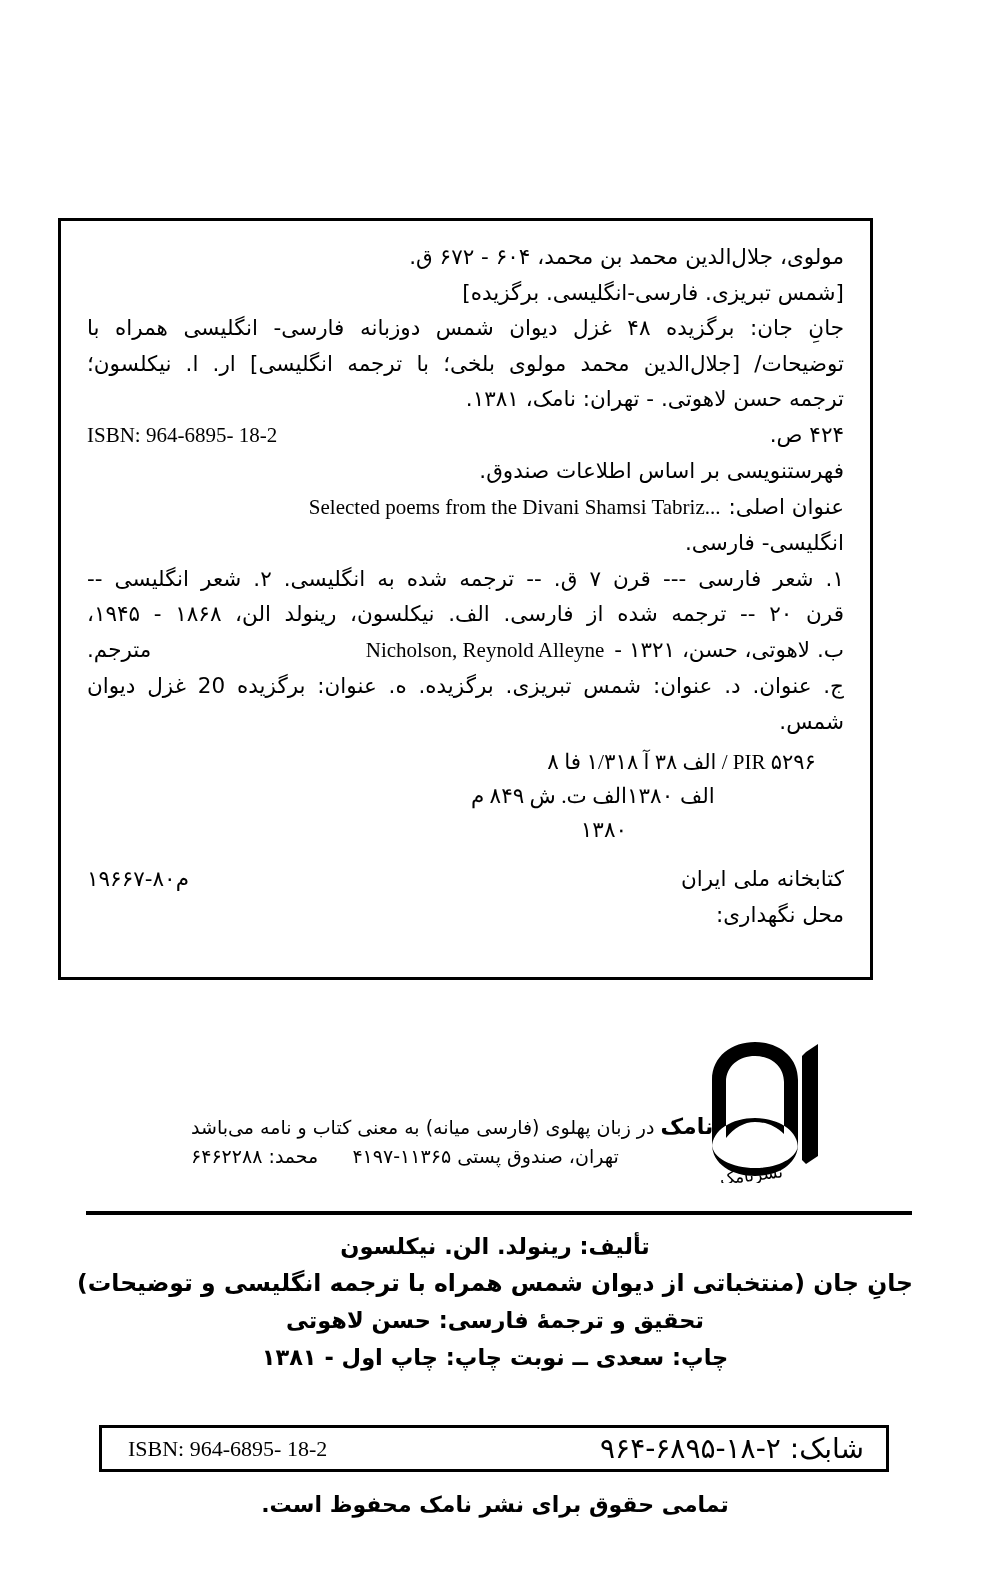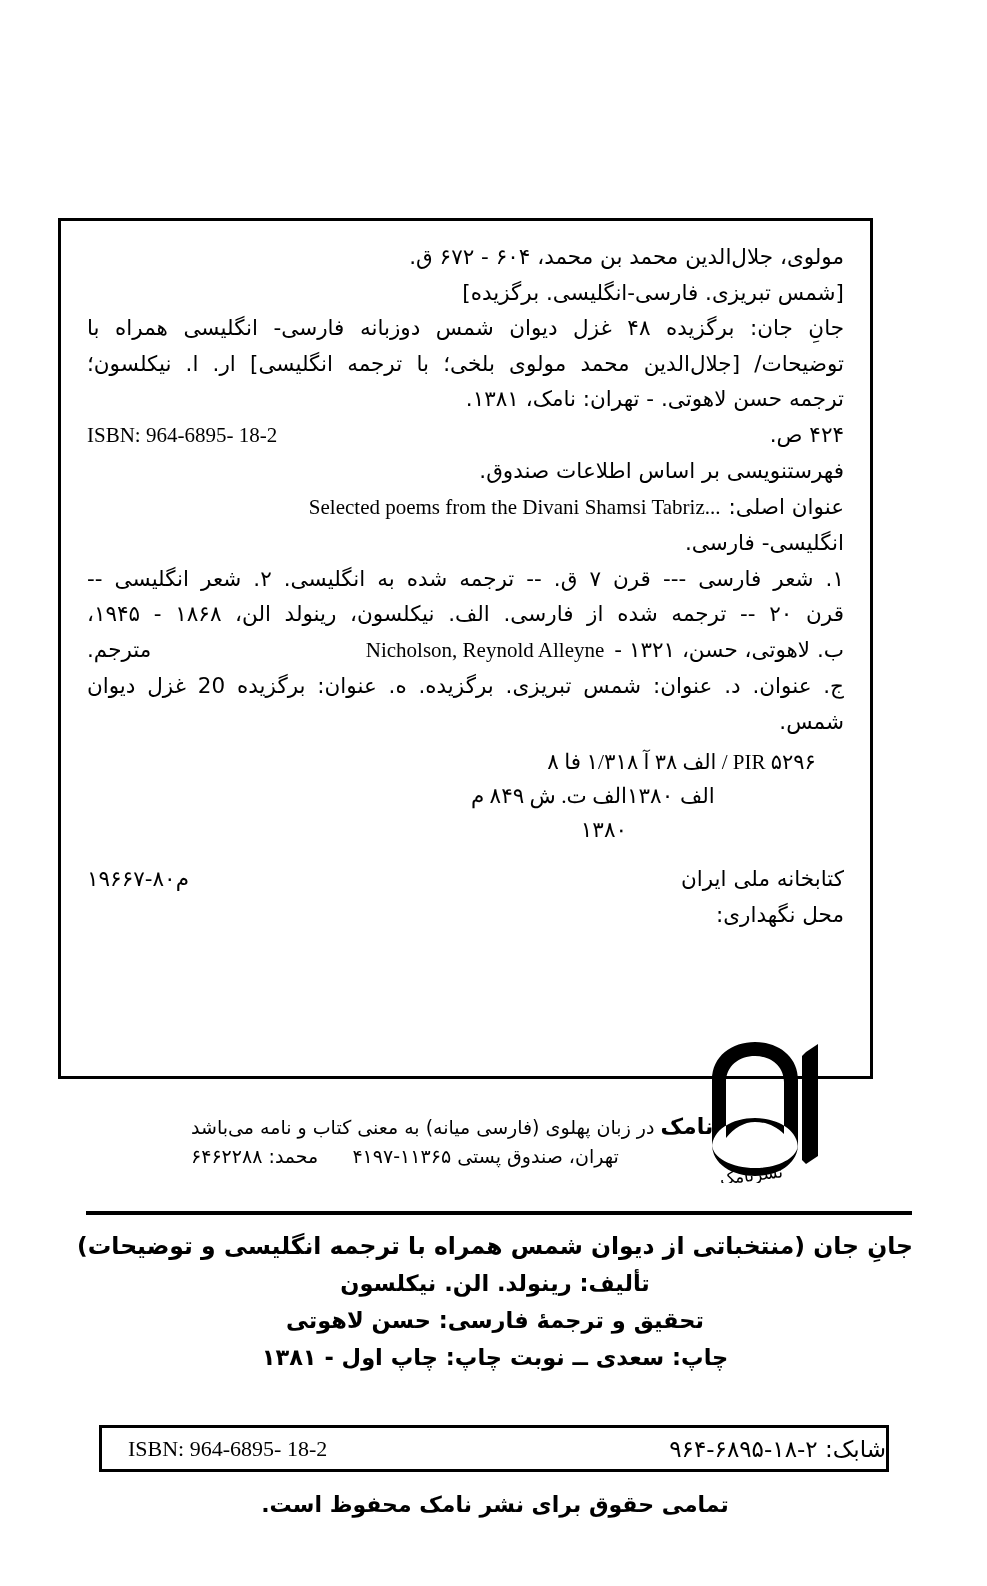--- a/index.html
+++ b/index.html
@@ -21,21 +21,21 @@
     inset: 0;
     background: #ffffff;
   }
 
   
   .cip-box {
     position: absolute;
     left: 58px;
     top: 218px;
     width: 815px;
-    height: 861px;
+    height: 762px;
     border: 3px solid #000;
     box-sizing: border-box;
     background: #fff;
   }
   .cip-inner {
     position: absolute;
     inset: 0;
     padding: 18px 26px 10px 26px;
     box-sizing: border-box;
   }
@@ -152,21 +152,22 @@
     width: 790px;
     height: 47px;
     border: 3px solid #000;
     box-sizing: border-box;
     display: flex;
     direction: rtl;
     align-items: center;
   }
   .isbn-fa {
     flex: 0 0 auto;
-    font-size: 23px;
+    padding-right: 22px;
+    font-size: 28px;
     direction: rtl;
     white-space: nowrap;
   }
   .isbn-sp { flex: 1 1 auto; }
   .isbn-en {
     flex: 0 0 auto;
     padding-left: 26px;
     font-family: "Liberation Serif", "DejaVu Serif", serif;
     font-size: 22px;
     direction: ltr;
@@ -290,22 +291,22 @@
         <span class="gap"></span>
         <span>محمد:</span>
         <span>۶۴۶۲۲۸۸</span>
       </span>
     </div>
   </div>
 
   <div class="divider"></div>
 
   <div class="colophon">
+    <div class="colo-line">تألیف: رینولد. الن. نیکلسون</div>
     <div class="colo-line title">جانِ جان (منتخباتی از دیوان شمس همراه با ترجمه انگلیسی و توضیحات)</div>
-    <div class="colo-line">تألیف: رینولد. الن. نیکلسون</div>
     <div class="colo-line">تحقیق و ترجمهٔ فارسی: حسن لاهوتی</div>
     <div class="colo-line">چاپ: سعدی ــ نوبت چاپ: چاپ اول - ۱۳۸۱</div>
   </div>
 
   <div class="isbn-box">
     <div class="isbn-fa">شابک: ۲-۱۸-۶۸۹۵-۹۶۴</div>
     <div class="isbn-sp"></div>
     <div class="isbn-en">ISBN: 964-6895- 18-2</div>
   </div>
 

